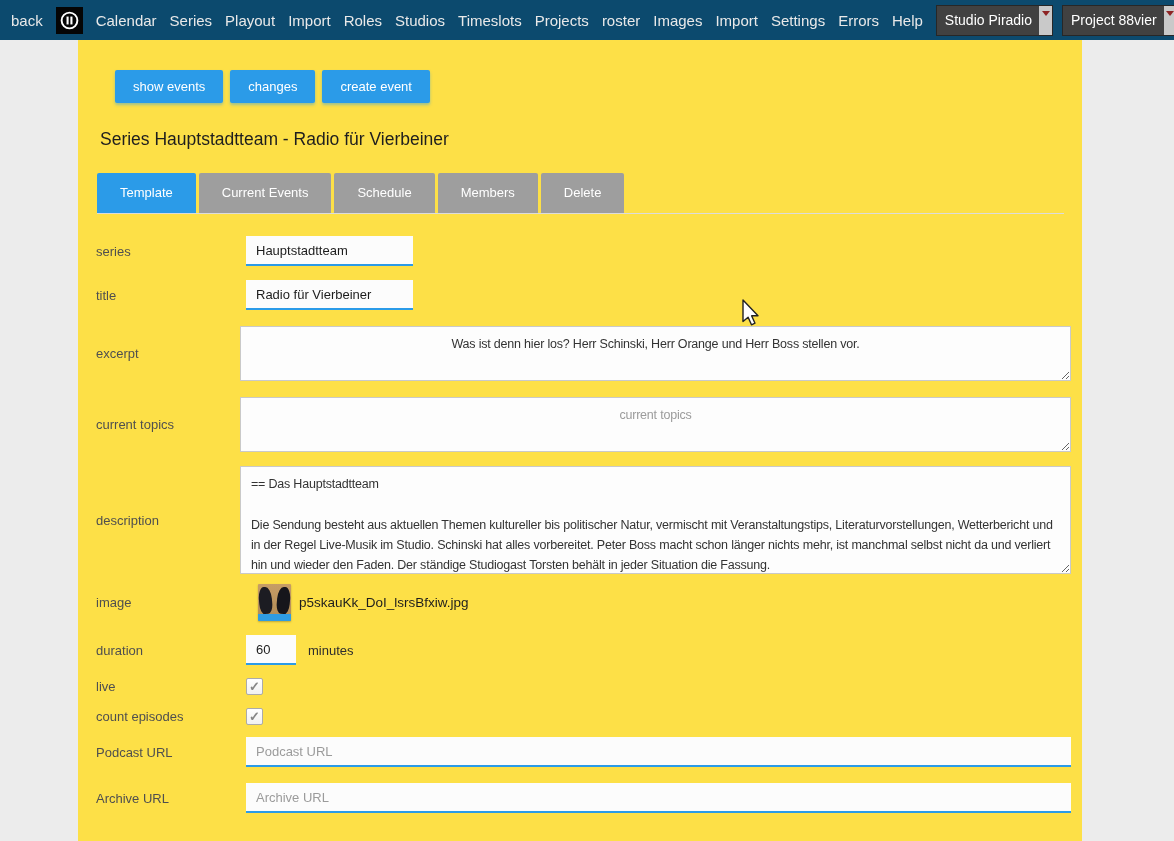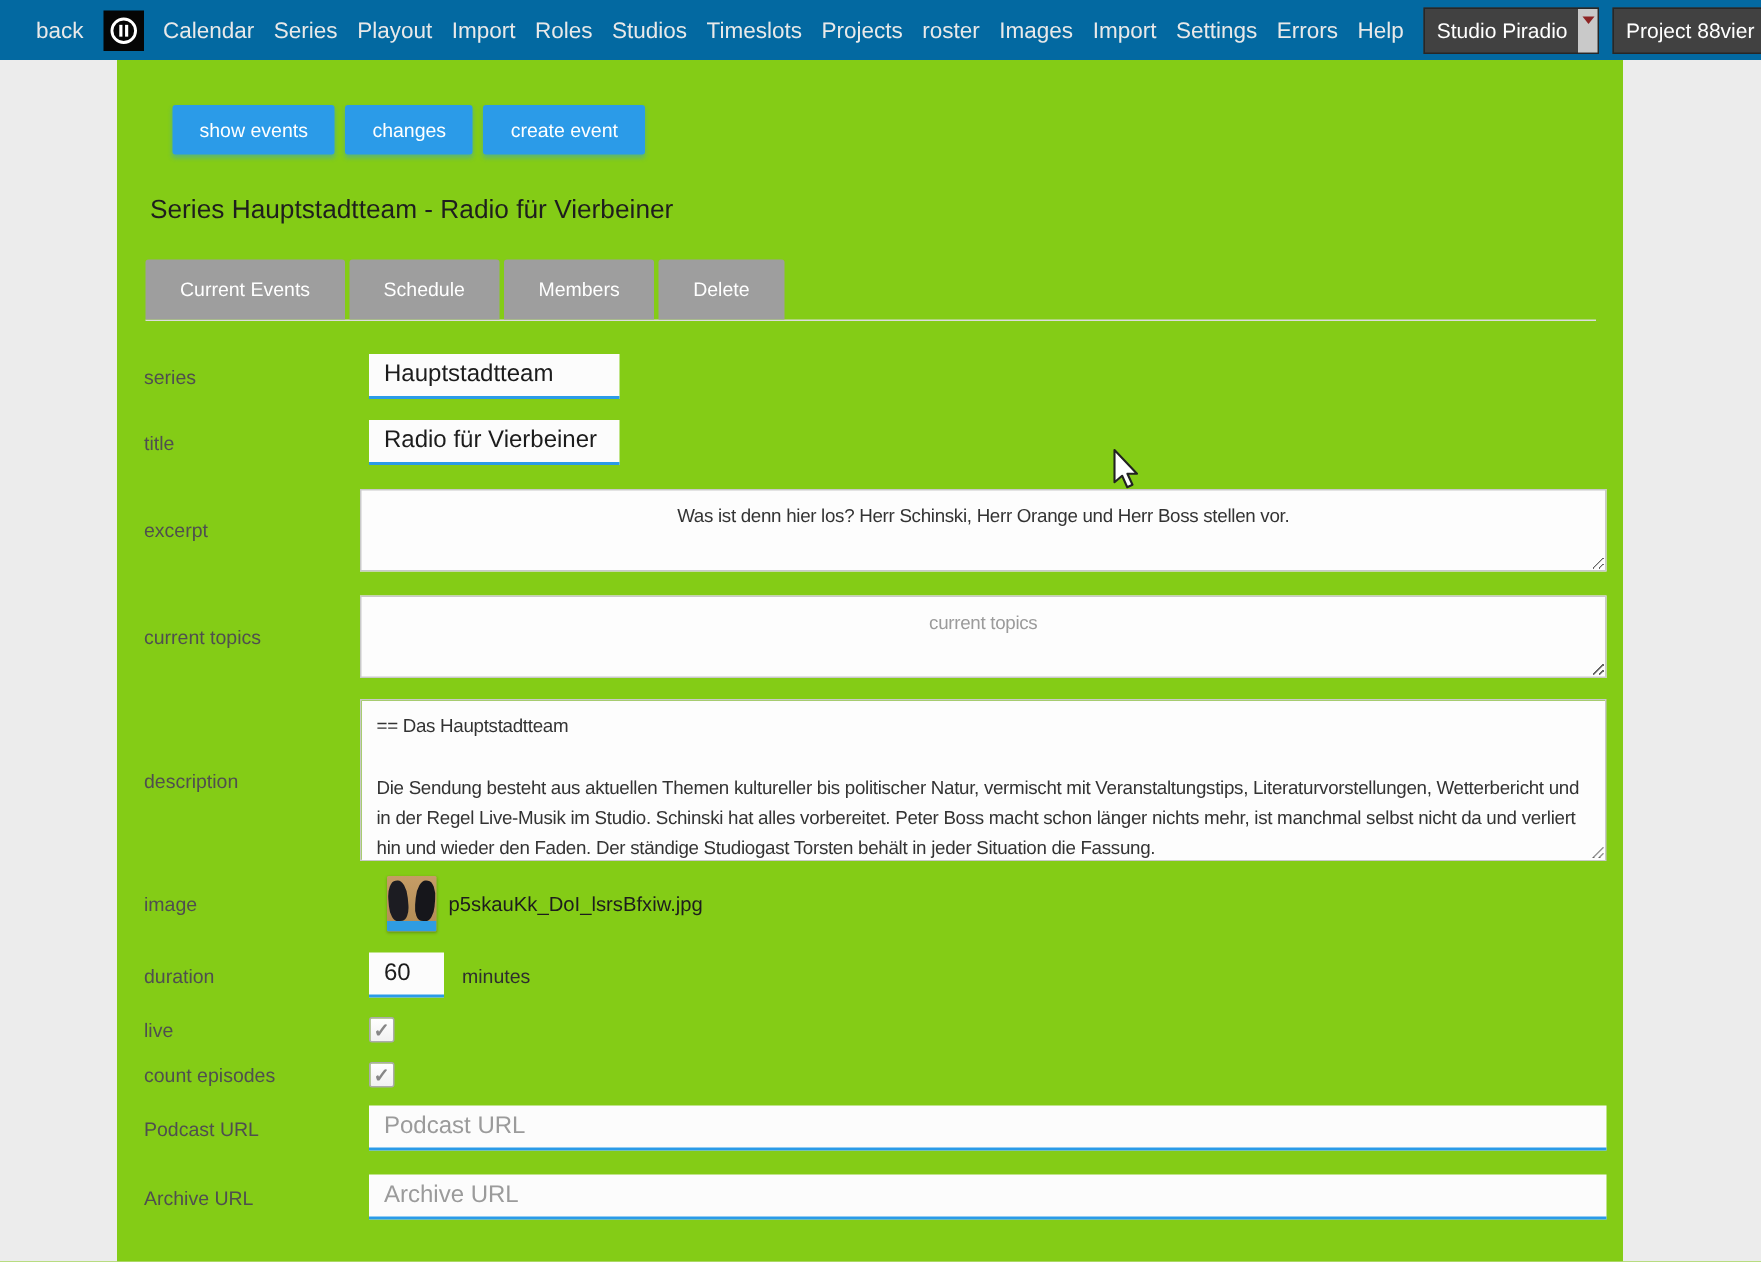--- a/index.html
+++ b/index.html
@@ -5,23 +5,23 @@
   * { box-sizing: border-box; }
   html, body { margin:0; padding:0; }
   body {
     width:1174px; height:841px; overflow:hidden; position:relative;
     background:#ececec;
     font-family:"Liberation Sans", sans-serif;
   }
 
   
   .topnav {
-    height:40px; background:#0369a1; color:#e9e9e9;
+    height:40px; background:#0c4a6e; color:#e9e9e9;
     display:flex; align-items:center; gap:13px;
-    padding:0 14px 0 24px; font-size:15px; white-space:nowrap;
+    padding:0 14px 0 11px; font-size:15px; white-space:nowrap;
   }
   .topnav .nav-link { color:#e9e9e9; cursor:pointer; }
   .logo {
     width:27px; height:27px; background:#050505; flex:0 0 27px;
     display:flex; align-items:center; justify-content:center;
   }
   .nav-right { margin-left:auto; display:flex; align-items:center; gap:9px; }
   .nav-select {
     background:#414141; border:1px solid #272727; height:31px;
     display:flex; align-items:center; padding-left:8px; font-size:14px;
@@ -33,21 +33,21 @@
   }
   .sel-arrow i {
     width:0; height:0; display:block;
     border-left:4px solid transparent; border-right:4px solid transparent;
     border-top:5px solid #8d2424;
   }
 
   
   .container {
     margin-left:78px; width:1004px; height:801px;
-    background:#84cc16; padding-top:30px; overflow:hidden;
+    background:#fde047; padding-top:30px; overflow:hidden;
   }
 
   
   .toolbar { display:flex; gap:7px; margin-left:37px; }
   .btn {
     background:#2b9be8; color:#fff; border:none; border-radius:2px;
     font-family:inherit; font-size:13px; padding:9px 18px; cursor:pointer;
     box-shadow:0 2px 3px rgba(43,155,232,.45);
   }
 
@@ -69,21 +69,21 @@
   .tab.active { background:#2b9be8; }
 
   
   .form { margin-top:22px; }
   .row { display:flex; align-items:center; padding:0 11px 0 18px; }
   .flabel { flex:0 0 150px; font-size:13px; color:#4f4f4f; }
   .ctrl { flex:1; display:flex; align-items:center; min-width:0; }
 
   .uline {
     border:0; border-bottom:2px solid #2b9be8; background:#fcfcfc;
-    height:30px; padding:0 10px; font-size:16px; color:#1c1c1c;
+    height:30px; padding:0 10px; font-size:13px; color:#1c1c1c;
     font-family:inherit; outline:none;
   }
   .w167 { width:167px; }
   .wdur { width:50px; }
   .wfull { width:100%; }
   ::placeholder { color:#9b9b9b; opacity:1; }
 
   textarea.box {
     width:831px; margin-left:-6px; border:1px solid #c9c9c9;
     background:#fdfdfd; font-family:inherit; font-size:12.5px;
@@ -190,20 +190,21 @@
 
   <div class="toolbar">
     <button class="btn">show events</button>
     <button class="btn">changes</button>
     <button class="btn">create event</button>
   </div>
 
   <h1 class="page-title">Series Hauptstadtteam - Radio für Vierbeiner</h1>
 
   <div class="tab-bar">
+    <div class="tab active">Template</div>
     <div class="tab">Current Events</div>
     <div class="tab">Schedule</div>
     <div class="tab">Members</div>
     <div class="tab">Delete</div>
   </div>
 
   <div class="form">
 
     <div class="row row-series">
       <label class="flabel">series</label>

